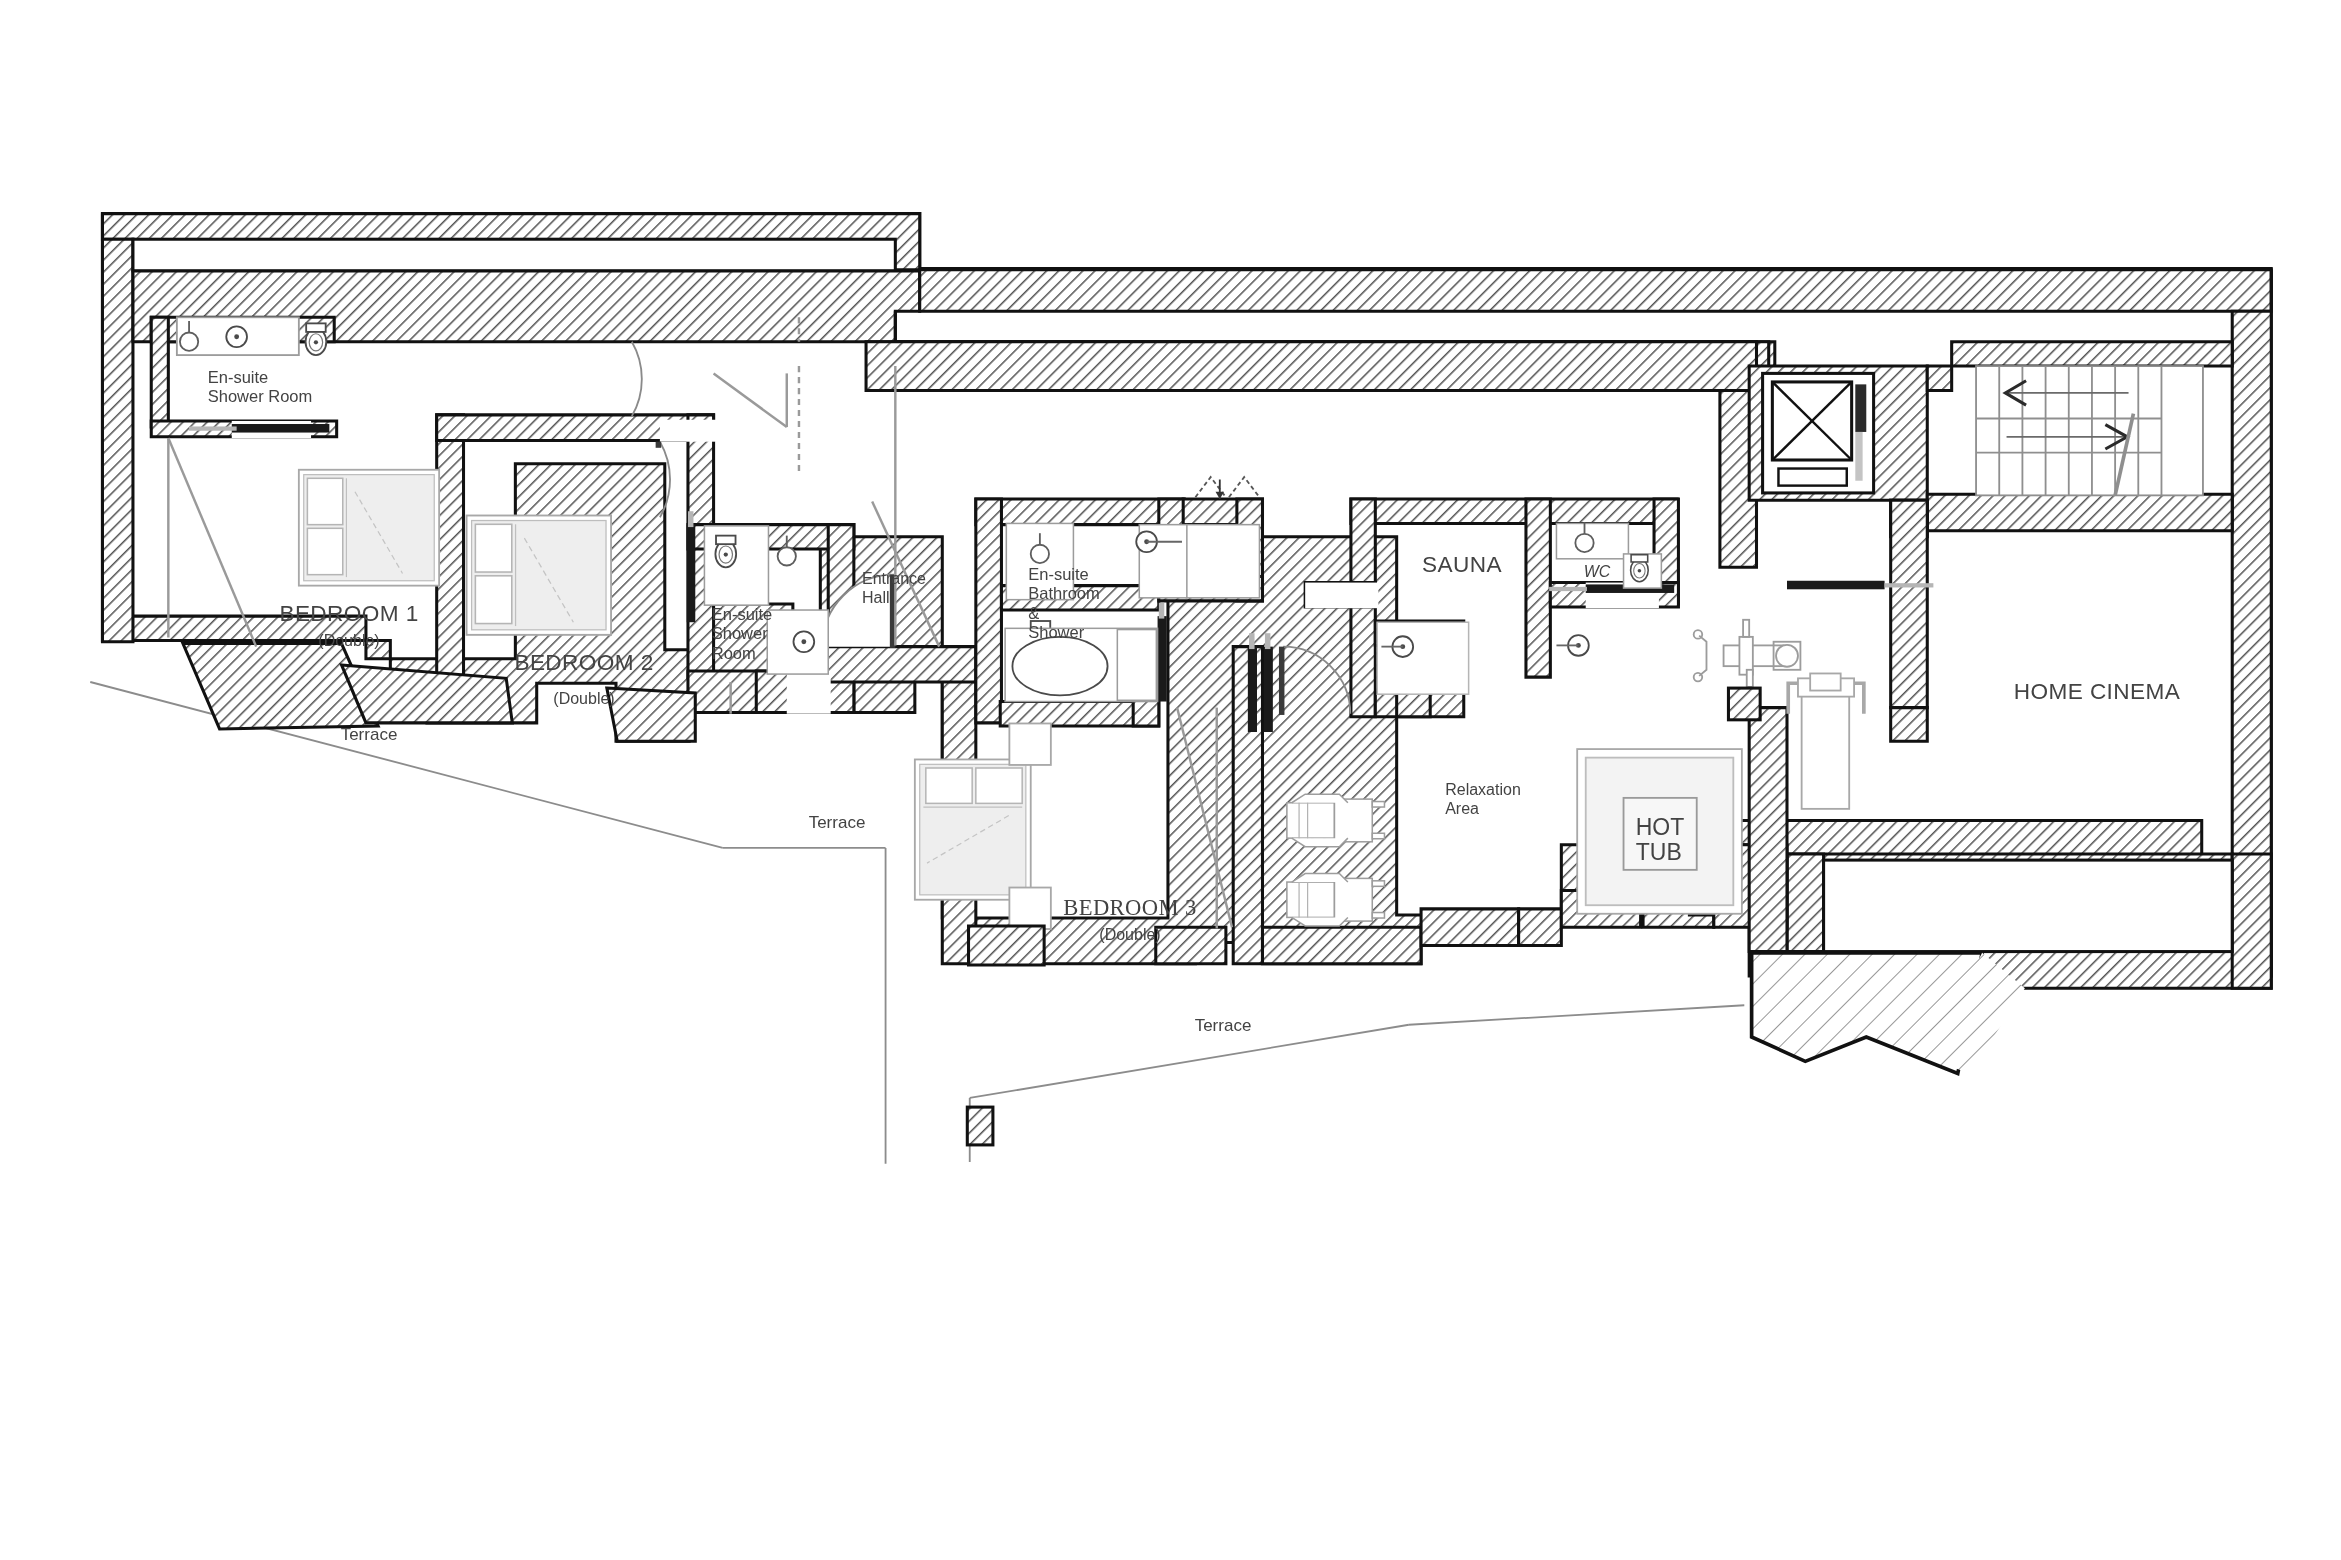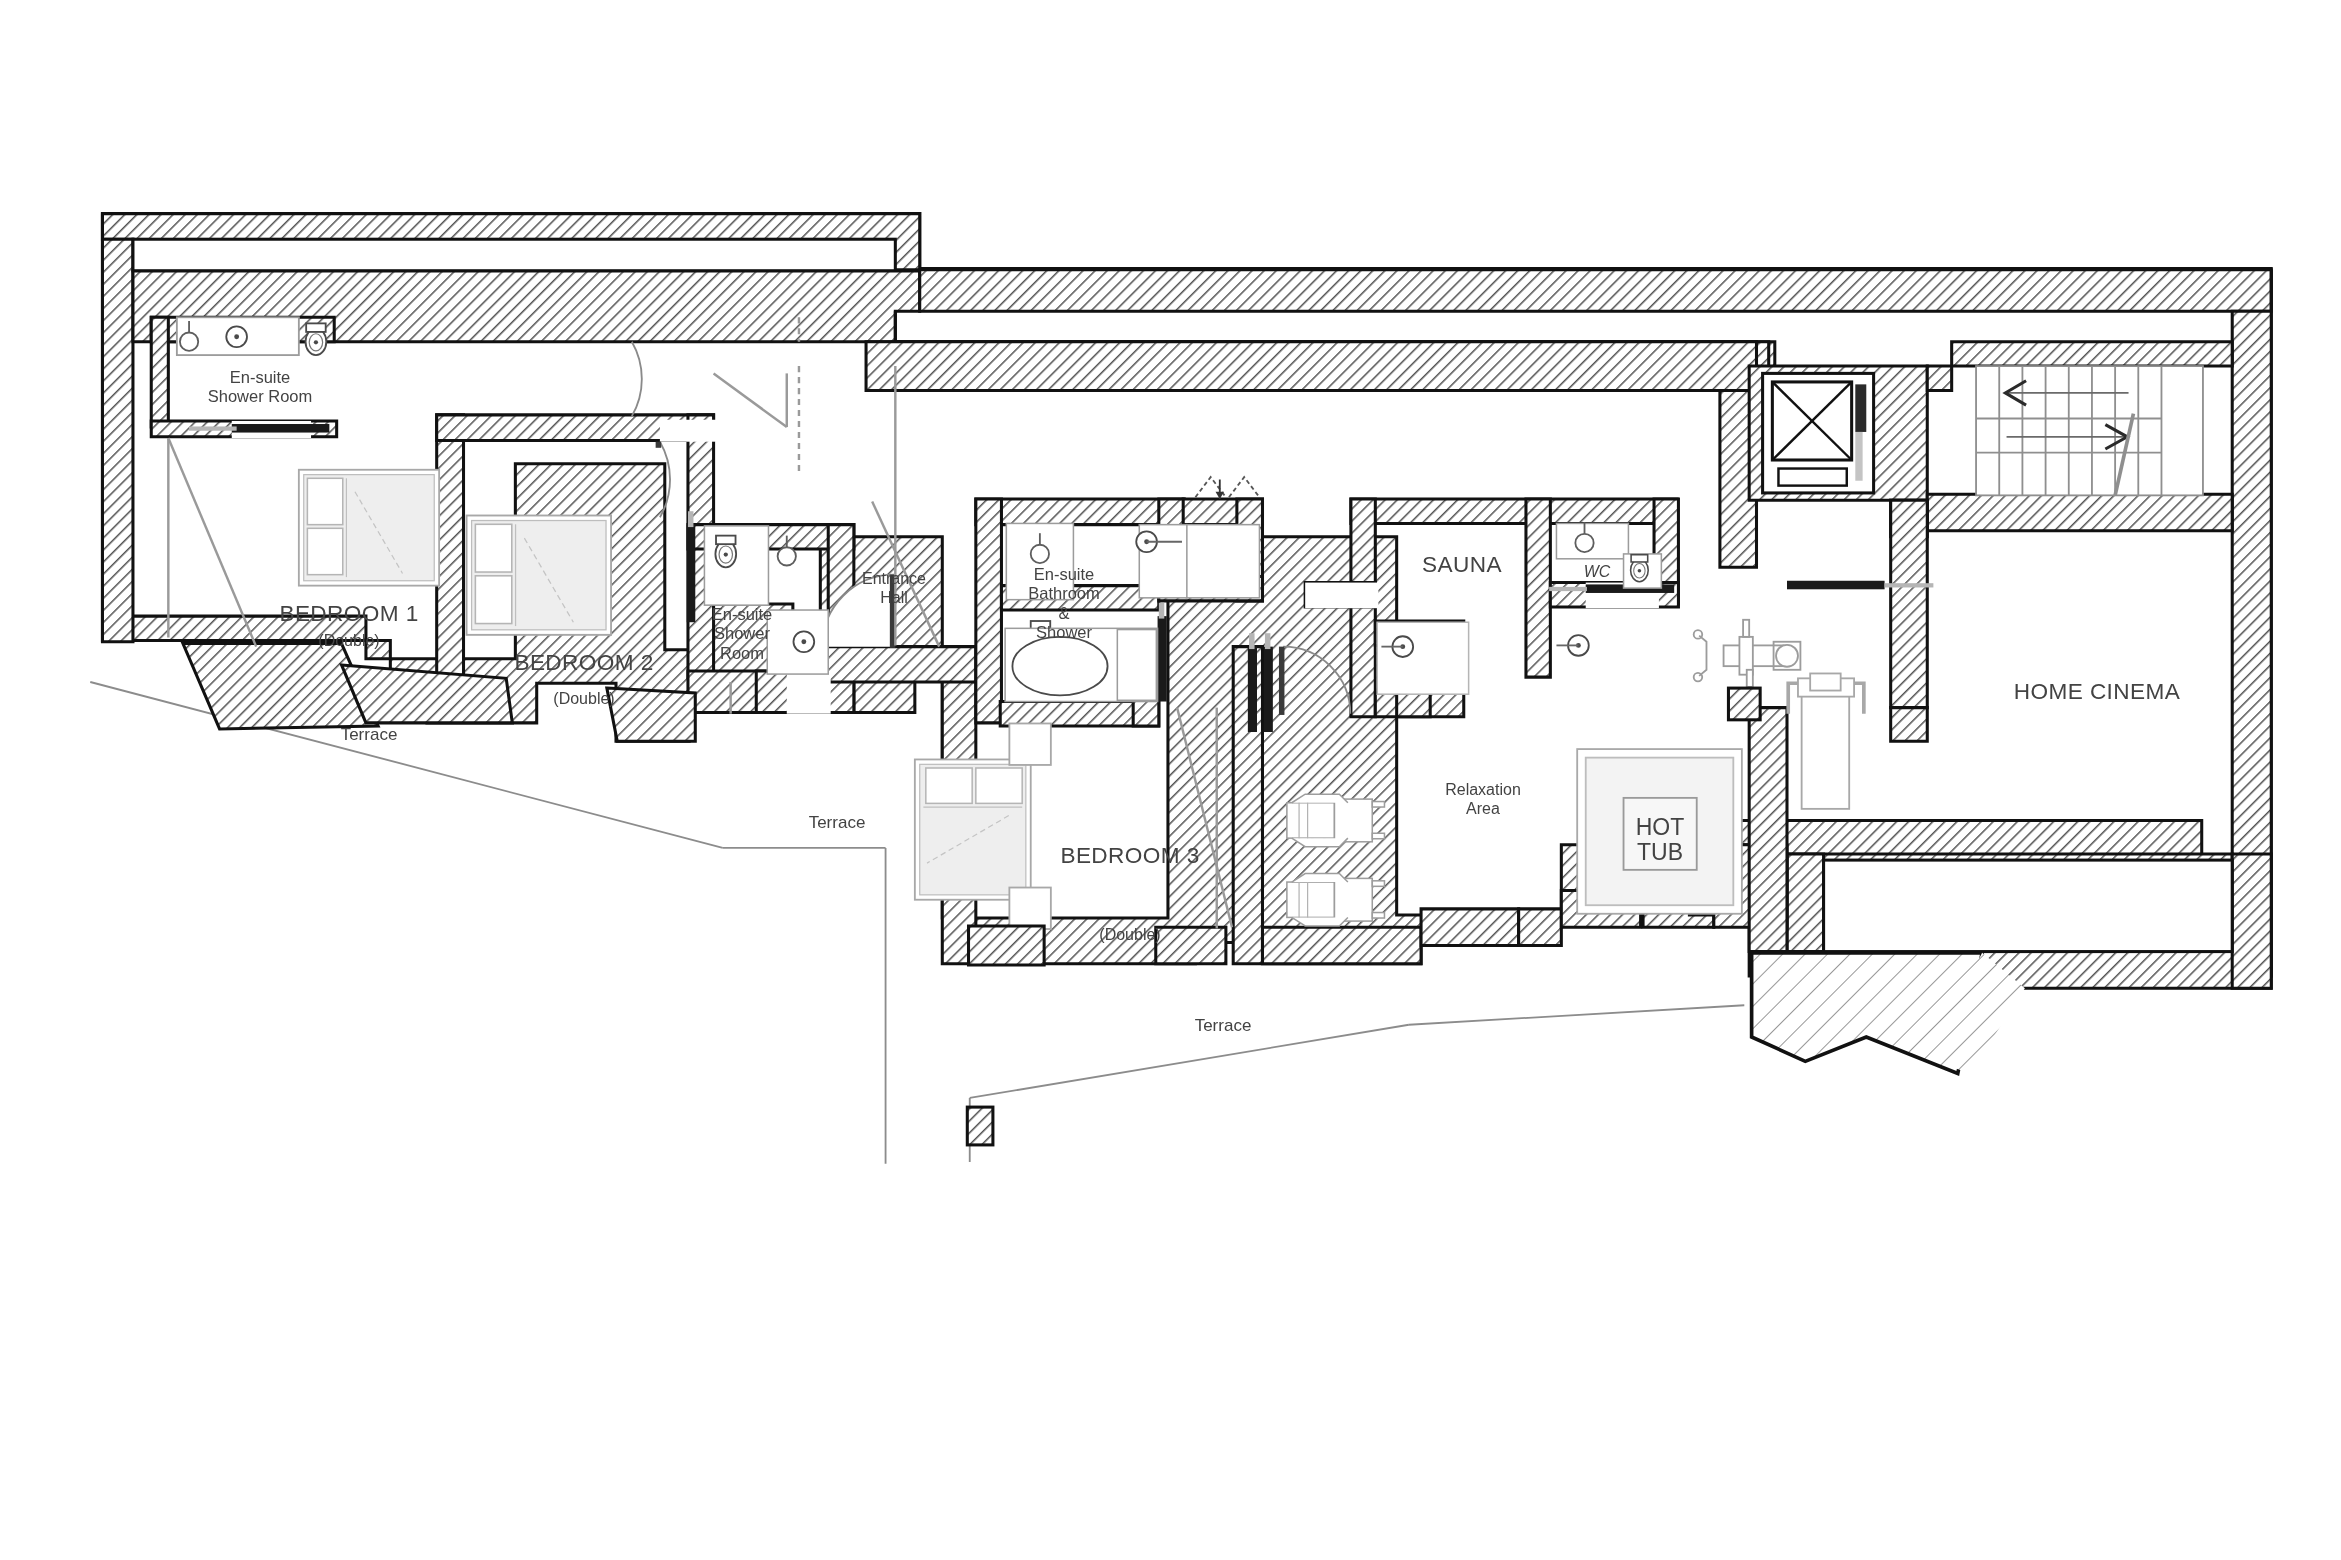--- a/index.html
+++ b/index.html
@@ -17,21 +17,21 @@
   }
   #plan-svg{
     position:absolute;
     left:0;top:0;
     width:2342px;
     height:1561px;
     display:block;
   }
   .room-label{
     position:absolute;
-    text-align:center;
+    text-align:left;
     line-height:1.18;
     color:#434343;
     white-space:pre-line;
     pointer-events:none;
     transform:translate(-50%,-50%);
   }
   .lbl-major{ font-size:22.6px; letter-spacing:0.4px; }
   .lbl-sub{   font-size:16px; }
   .lbl-small{ font-size:16.5px; }
   .lbl-tub{   font-size:23px; line-height:1.1;}
@@ -449,21 +449,21 @@
   <div class="room-label lbl-sub" style="left:584px;top:699px;">(Double)</div>
   <div class="room-label lbl-small" style="left:742px;top:634px;">En-suite
 Shower
 Room</div>
   <div class="room-label lbl-sub" style="left:894px;top:589px;">Entrance
 Hall</div>
   <div class="room-label lbl-small" style="left:1064px;top:604px;">En-suite
 Bathroom
 &amp;
 Shower</div>
-  <div class="room-label lbl-major" style="left:1130px;top:856px;">BEDROOM 3</div>
+  <div class="room-label lbl-major" style="left:1130px;top:908px;font-family:Liberation Serif, serif;">BEDROOM 3</div>
   <div class="room-label lbl-sub" style="left:1130px;top:935px;">(Double)</div>
   <div class="room-label lbl-major" style="left:1462px;top:565px;">SAUNA</div>
   <div class="room-label lbl-sub" style="left:1597px;top:572px;font-style:italic;">WC</div>
   <div class="room-label lbl-sub" style="left:1483px;top:800px;">Relaxation
 Area</div>
   <div class="room-label lbl-tub" style="left:1660px;top:840px;">HOT
 TUB</div>
   <div class="room-label lbl-major" style="left:2097px;top:692px;">HOME CINEMA</div>
 
   <div class="room-label lbl-terrace" style="left:369px;top:735px;">Terrace</div>

